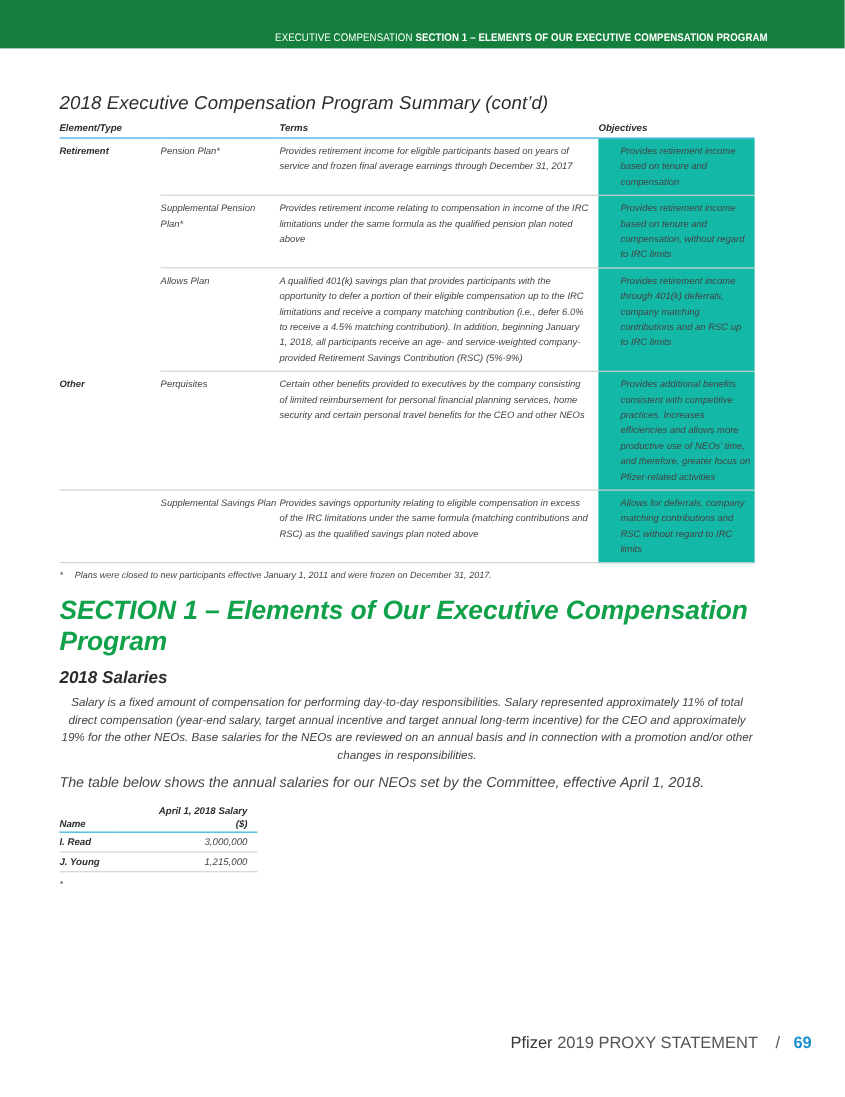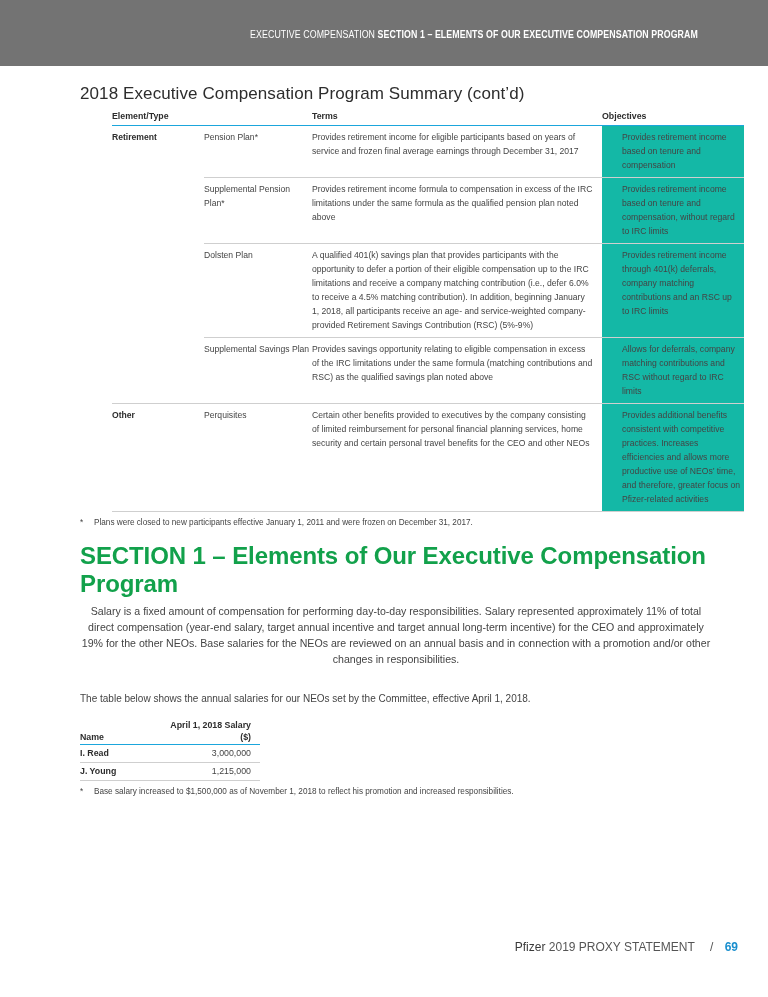--- a/index.html
+++ b/index.html
@@ -1,66 +1,66 @@
 <!DOCTYPE html>
 <html><head>
 <meta charset="utf-8">
 <style>
   * { box-sizing: border-box; margin: 0; padding: 0; }
   html, body { width: 768px; height: 997px; background: #ffffff; overflow: hidden; }
   body { font-family: "Liberation Sans", sans-serif; color: #3a3a3a; position: relative; }
 
   .header-band {
-    position: absolute; left: 0; top: 0; width: 768px; height: 66px;
-    background: #737373;
+    position: absolute; left: 0; top: 0; width: 768px; height: 44px;
+    background: #15803d;
   }
   .header-text {
     position: absolute; right: 70px; top: 29px;
     font-size: 10px; color: #ffffff; letter-spacing: 0.1px; white-space: nowrap;
     font-family: "Liberation Sans Narrow", "Liberation Sans", sans-serif;
     transform: scaleX(0.88); transform-origin: right center;
   }
   .header-text .bold { font-weight: bold; }
 
-  .content { position: absolute; left: 80px; top: 84px; width: 632px; }
+  .content { position: absolute; left: 54px; top: 84px; width: 632px; font-style: italic; }
 
   .table-title { font-size: 17px; color: #2d2d2d; font-weight: normal; letter-spacing: 0.1px; margin-bottom: 5px; }
 
-  table.summary { width: 632px; border-collapse: collapse; font-size: 8.6px; line-height: 14px; margin-left: 32px; }
+  table.summary { width: 632px; border-collapse: collapse; font-size: 8.6px; line-height: 14px; }
   table.summary th {
     text-align: left; font-weight: bold; color: #2d2d2d; font-size: 8.8px;
     padding: 0 0 2px 0; border-bottom: 1.5px solid #1ba6dc;
   }
   table.summary td { vertical-align: top; padding: 4px 0 5px 0; color: #444; }
   table.summary td.obj { background: #14b8a6; padding-left: 20px; padding-right: 3px; }
   table.summary td.type { font-weight: bold; color: #2d2d2d; }
   table.summary tr.sep td.sub, table.summary tr.sep td.terms, table.summary tr.sep td.obj { border-bottom: 1.5px solid #cfcfcf; }
   table.summary tr.grp td { border-bottom: 1.5px solid #cfcfcf; }
   .col-type { width: 92px; }
   .col-sub { width: 108px; }
   .col-terms { width: 290px; padding-right: 8px !important; }
   .col-obj { width: 142px; }
 
   .footnote { font-size: 8.2px; color: #444; margin-top: 6px; display: flex; }
   .footnote .star { width: 14px; }
 
   .section-title { color: #12a14b; font-size: 24px; margin-top: 15px; letter-spacing: -0.1px; }
   .sub-title { font-size: 15.5px; color: #2d2d2d; margin-top: 10px; }
   .para { font-size: 10.6px; line-height: 16px; color: #444; margin-top: 5px; text-align: center; }
-  .para2 { font-size: 10px; line-height: 16px; color: #444; margin-top: 24px; }
+  .para2 { font-size: 13px; line-height: 16px; color: #444; margin-top: 8px; }
 
   table.salary { border-collapse: collapse; font-size: 8.8px; margin-top: 12px; width: 180px; }
   table.salary th { font-weight: bold; color: #2d2d2d; vertical-align: bottom; padding-bottom: 1px; border-bottom: 1.5px solid #1ba6dc; line-height: 12px; }
   table.salary th.name { text-align: left; }
   table.salary th.amt { text-align: right; padding-right: 9px; }
   table.salary td { padding: 3px 0 3px 0; border-bottom: 1.5px solid #cfcfcf; line-height: 11px; }
   table.salary td.name { font-weight: bold; color: #2d2d2d; }
   table.salary td.amt { text-align: right; color: #444; padding-right: 9px; }
 
-  .footer { position: absolute; right: 30px; top: 940px; font-size: 12px; color: #555; white-space: nowrap; }
+  .footer { position: absolute; right: 30px; top: 940px; font-size: 15px; color: #555; white-space: nowrap; }
   .footer .brand { color: #3a3a3a; }
   .footer .slash { margin: 0 8px 0 12px; color: #555; }
   .footer .pg { color: #1a8fce; font-weight: bold; }
 </style>
 </head>
 <body>
 
 <div class="header-band">
   <div class="header-text">
     <span>EXECUTIVE COMPENSATION</span>
@@ -83,50 +83,51 @@
     <tbody>
       <tr class="sep">
         <td class="type">Retirement</td>
         <td class="sub">Pension Plan*</td>
         <td class="terms col-terms">Provides retirement income for eligible participants based on years of service and frozen final average earnings through December 31, 2017</td>
         <td class="obj">Provides retirement income based on tenure and compensation</td>
       </tr>
       <tr class="sep">
         <td class="type"></td>
         <td class="sub">Supplemental Pension Plan*</td>
-        <td class="terms col-terms">Provides retirement income formula to compensation in excess of the IRC limitations under the same formula as the qualified pension plan noted above</td>
+        <td class="terms col-terms">Provides retirement income relating to compensation in income of the IRC limitations under the same formula as the qualified pension plan noted above</td>
         <td class="obj">Provides retirement income based on tenure and compensation, without regard to IRC limits</td>
       </tr>
       <tr class="sep">
         <td class="type"></td>
-        <td class="sub">Dolsten Plan</td>
+        <td class="sub">Allows Plan</td>
         <td class="terms col-terms">A qualified 401(k) savings plan that provides participants with the opportunity to defer a portion of their eligible compensation up to the IRC limitations and receive a company matching contribution (i.e., defer 6.0% to receive a 4.5% matching contribution). In addition, beginning January 1, 2018, all participants receive an age- and service-weighted company-provided Retirement Savings Contribution (RSC) (5%-9%)</td>
         <td class="obj">Provides retirement income through 401(k) deferrals, company matching contributions and an RSC up to IRC limits</td>
+      </tr>
+      <tr class="grp">
+        <td class="type">Other</td>
+        <td class="sub">Perquisites</td>
+        <td class="terms col-terms">Certain other benefits provided to executives by the company consisting of limited reimbursement for personal financial planning services, home security and certain personal travel benefits for the CEO and other NEOs</td>
+        <td class="obj">Provides additional benefits consistent with competitive practices. Increases efficiencies and allows more productive use of NEOs’ time, and therefore, greater focus on Pfizer-related activities</td>
       </tr>
       <tr class="grp">
         <td class="type"></td>
         <td class="sub">Supplemental Savings Plan</td>
         <td class="terms col-terms">Provides savings opportunity relating to eligible compensation in excess of the IRC limitations under the same formula (matching contributions and RSC) as the qualified savings plan noted above</td>
         <td class="obj">Allows for deferrals, company matching contributions and RSC without regard to IRC limits</td>
-      </tr>
-      <tr class="grp">
-        <td class="type">Other</td>
-        <td class="sub">Perquisites</td>
-        <td class="terms col-terms">Certain other benefits provided to executives by the company consisting of limited reimbursement for personal financial planning services, home security and certain personal travel benefits for the CEO and other NEOs</td>
-        <td class="obj">Provides additional benefits consistent with competitive practices. Increases efficiencies and allows more productive use of NEOs’ time, and therefore, greater focus on Pfizer-related activities</td>
       </tr>
     </tbody>
   </table>
 
   <div class="footnote">
     <span class="star">*</span>
     <span>Plans were closed to new participants effective January 1, 2011 and were frozen on December 31, 2017.</span>
   </div>
 
   <h1 class="section-title">SECTION 1 – Elements of Our Executive Compensation Program</h1>
+  <h3 class="sub-title">2018 Salaries</h3>
   <p class="para">Salary is a fixed amount of compensation for performing day-to-day responsibilities. Salary represented approximately 11% of total direct compensation (year-end salary, target annual incentive and target annual long-term incentive) for the CEO and approximately 19% for the other NEOs. Base salaries for the NEOs are reviewed on an annual basis and in connection with a promotion and/or other changes in responsibilities.</p>
   <p class="para2">The table below shows the annual salaries for our NEOs set by the Committee, effective April 1, 2018.</p>
 
   <table class="salary">
     <thead>
       <tr>
         <th class="name">Name</th>
         <th class="amt">
           <div>April 1, 2018 Salary</div>
           <div>($)</div>
@@ -140,21 +141,20 @@
       </tr>
       <tr>
         <td class="name">J. Young</td>
         <td class="amt">1,215,000</td>
       </tr>
     </tbody>
   </table>
 
   <div class="footnote">
     <span class="star">*</span>
-    <span>Base salary increased to $1,500,000 as of November 1, 2018 to reflect his promotion and increased responsibilities.</span>
   </div>
 </div>
 
 <div class="footer">
   <span class="brand">Pfizer</span>
   <span>2019 PROXY STATEMENT</span>
   <span class="slash">/</span>
   <span class="pg">69</span>
 </div>
 

